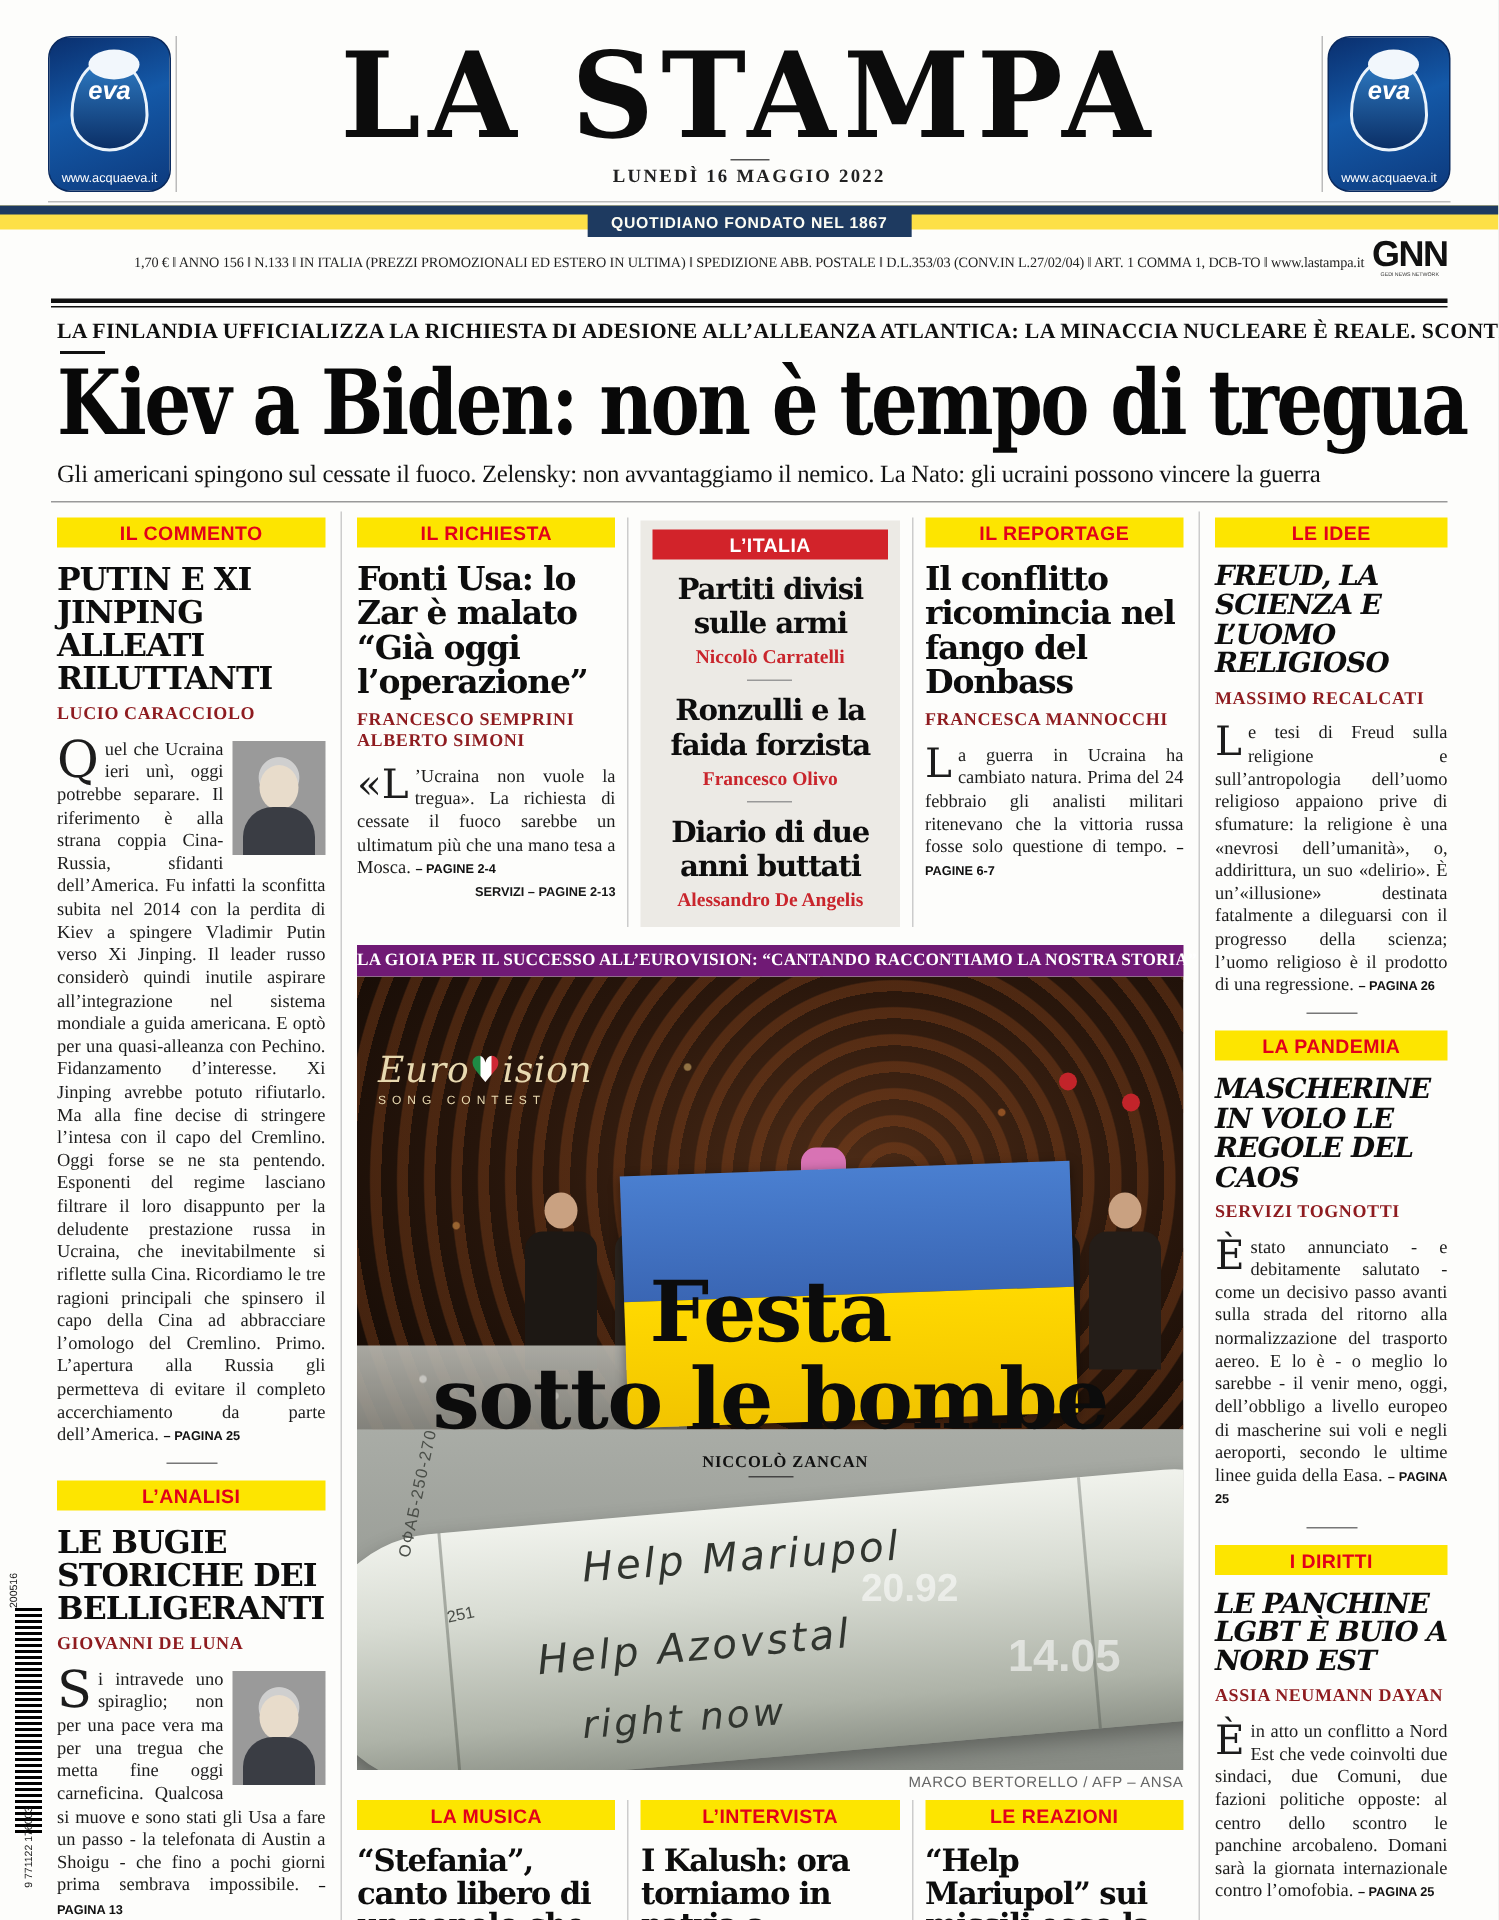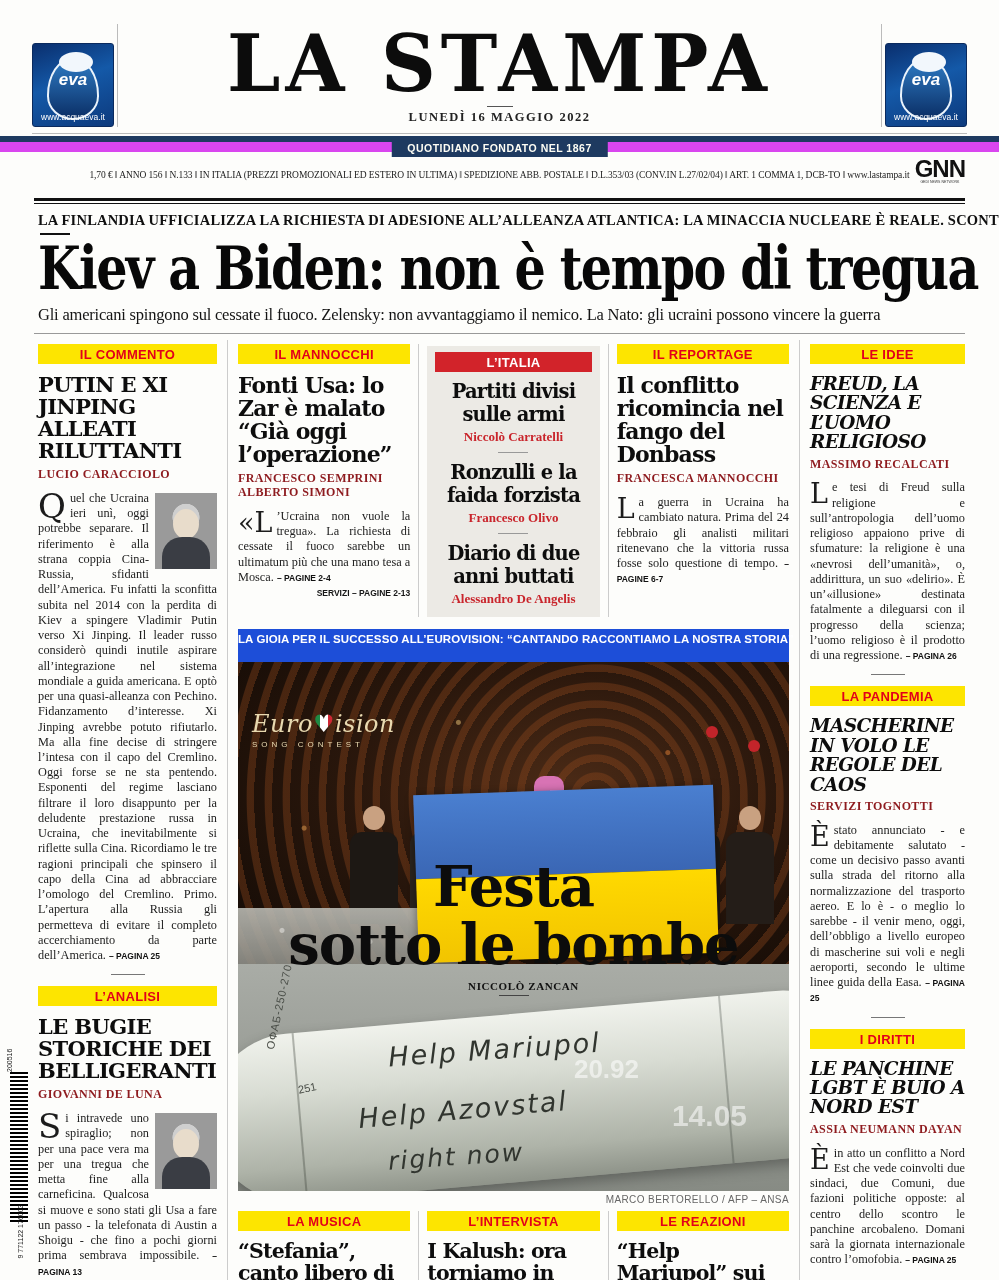--- a/index.html
+++ b/index.html
@@ -6,42 +6,42 @@
   html,body { background:#e8e8e8; }
   .page {
     position:relative; width:999px; height:1280px; margin:0 auto;
     background:#fdfdfb; color:#161616; overflow:hidden;
     font-family:"Liberation Serif", serif;
   }
   
   .header { position:relative; padding-top:24px; }
   .mast-row { display:flex; align-items:stretch; margin:0 32px; border-bottom:1px solid #bbb; padding-bottom:6px; }
   .eva-ad {
-    width:82px; height:84px; flex:0 0 82px; border-radius:3px; position:relative;
+    width:82px; height:104px; flex:0 0 82px; border-radius:15px; position:relative;
     background:linear-gradient(160deg,#0a2f6e 0%,#1459a8 45%,#0d3a7d 100%);
-    overflow:hidden; border:1px solid #0a2a5e;margin-top:19px;
+    overflow:hidden; border:1px solid #0a2a5e;
   }
   .eva-drop {
     position:absolute; left:50%; top:14px; transform:translateX(-50%) rotate(0deg);
     width:52px; height:62px; background:linear-gradient(180deg,#2e7bc4,#0b2f66);
     border-radius:50% 50% 52% 52% / 62% 62% 40% 40%; border:2px solid #eaf3fb;
   }
   .eva-drop::before { content:""; position:absolute; left:10px; top:-8px; width:34px; height:20px;
     background:#f2f7fc; border-radius:50%; }
   .eva-name { position:absolute; left:0; right:0; top:26px; text-align:center;
     font-family:"Liberation Sans",sans-serif; font-style:italic; font-weight:bold;
     color:#fff; font-size:17px; }
   .eva-url { position:absolute; left:0; right:0; bottom:4px; text-align:center;
     color:#fff; font-family:"Liberation Sans",sans-serif; font-size:8.5px; }
   .mast-center { flex:1; text-align:center; padding:0 10px; border-left:1px solid #bbb; border-right:1px solid #bbb; margin:0 3px; }
   .mast-title { font-family:"DejaVu Serif","Liberation Serif",serif; font-weight:bold;
     font-size:76px; line-height:80px; letter-spacing:5px; transform:scaleY(1.04); color:#0c0c0c; }
   .mast-dash { width:26px; border-top:1px solid #555; margin:2px auto 3px; }
   .mast-date { font-size:12.5px; letter-spacing:1.5px; font-weight:bold; color:#222; }
-  .founded-bar { position:relative; margin-top:2px; border-top:6px solid #1e3a60; background:#d946ef; height:16px; }
+  .founded-bar { position:relative; margin-top:2px; border-top:6px solid #1e3a60; background:#fde047; height:16px; }
   .founded-box { position:absolute; left:50%; top:-3px; transform:translateX(-50%);
     background:#1e3a60; color:#fdfdf4; font-family:"Liberation Sans",sans-serif;
     font-weight:bold; font-size:10.5px; letter-spacing:0.5px; padding:3px 16px; white-space:nowrap; }
   .info-row { position:relative; margin:12px 34px 0; text-align:center; }
   .info-line { font-family:Liberation Serif, serif; font-size:9.5px; letter-spacing:-0.1px;
     color:#222; white-space:nowrap; }
   .gnn { position:absolute; right:0; top:-6px; text-align:center; }
   .gnn-main { font-family:"Liberation Sans",sans-serif; font-weight:bold; font-size:24px;
     letter-spacing:-1px; line-height:22px; color:#111; }
   .gnn-sub { font-family:"Liberation Sans",sans-serif; font-size:3.5px; color:#333; }
@@ -91,23 +91,23 @@
   .mugshot::after { content:""; position:absolute; left:50%; top:44px; transform:translateX(-50%);
     width:48px; height:36px; border-radius:20px 20px 0 0; background:#3a3d44; }
   
   .italia-box { background:#eceae5; padding:6px 8px 10px; margin-top:2px; }
   .it-title { font-family:"DejaVu Serif",serif; font-weight:bold; font-size:19.5px;
     letter-spacing:-0.8px; text-align:center; margin-top:8px; color:#0d0d0d; }
   .it-author { text-align:center; font-weight:bold; font-size:13px; color:#c9252c; margin-top:3px; }
   .it-dash { width:30px; border-top:1px solid #999; margin:7px auto 2px; }
   
   .photo-wrap { position:relative; margin-top:12px; }
-  .photo-strip { background:#1d4ed8; color:#fff; text-align:center;
-    font-family:Liberation Sans, sans-serif; font-weight:bold; font-size:11.5px;
-    letter-spacing:0.1px; padding:4px 0 17px; white-space:nowrap; }
+  .photo-strip { background:#701a75; color:#fff; text-align:center;
+    font-family:Liberation Serif, serif; font-weight:bold; font-size:11.5px;
+    letter-spacing:0.1px; padding:4px 0 5px; white-space:nowrap; }
   .photo { position:relative; height:529px; overflow:hidden; }
   .stage { position:absolute; left:0; top:0; right:0; height:302px;
     background:
       radial-gradient(circle at 78% 30%, rgba(214,120,50,0.55) 0 2px, transparent 3px),
       radial-gradient(circle at 12% 55%, rgba(230,160,80,0.5) 0 2px, transparent 3px),
       radial-gradient(circle at 40% 20%, rgba(240,200,120,0.5) 0 2px, transparent 3px),
       repeating-radial-gradient(circle at 65% 45%, rgba(150,75,30,0.35) 0 7px, rgba(20,10,6,0) 8px 18px),
       radial-gradient(ellipse at 60% 40%, #4a2a16 0%, #2a170c 45%, #120a05 100%);
   }
   .floor { position:absolute; left:0; bottom:0; width:40%; height:56px;
@@ -232,31 +232,31 @@
           <span class="pageref">– PAGINA 25</span>
         </p>
       </article>
       <div class="sec-divider"></div>
       <article>
         <span class="labelY">L’ANALISI</span>
         <h2 class="art-title t-caps">LE BUGIE STORICHE DEI BELLIGERANTI</h2>
         <div class="byline">GIOVANNI DE LUNA</div>
         <p class="body-text">
           <span class="mugshot"></span>
-          <span class="dropcap">S</span><span>i intravede uno spiraglio; non per una pace vera ma per una tregua che metta fine alla carneficina. Qualcosa si muove e sono stati gli Usa a fare un passo - la telefonata di Austin a Shoigu - che fino a pochi giorni prima sembrava impossibile.</span>
+          <span class="dropcap">S</span><span>i intravede uno spiraglio; non per una pace vera ma per una tregua che metta fine oggi carneficina. Qualcosa si muove e sono stati gli Usa a fare un passo - la telefonata di Austin a Shoigu - che fino a pochi giorni prima sembrava impossibile.</span>
           <span class="pageref">– PAGINA 13</span>
         </p>
       </article>
 
     </div>
 
     <div class="colC">
       <div class="crow">
         <div class="csub">
-          <span class="labelY">IL MANNOCCHI</span>
+          <span class="labelY">IL RICHIESTA</span>
           <h2 class="art-title t-mix">Fonti Usa: lo Zar è malato “Già oggi l’operazione”</h2>
           <div class="byline"><span>FRANCESCO SEMPRINI</span><br><span>ALBERTO SIMONI</span></div>
           <p class="body-text">
             <span class="dropcap sm">«L</span><span>’Ucraina non vuole la tregua». La richiesta di cessate il fuoco sarebbe un ultimatum più che una mano tesa a Mosca.</span>
             <span class="pageref">– PAGINE 2-4</span>
           </p>
           <div class="ref-line">SERVIZI – PAGINE 2-13</div>
         </div>
         <div class="csub">
           <div class="italia-box">

